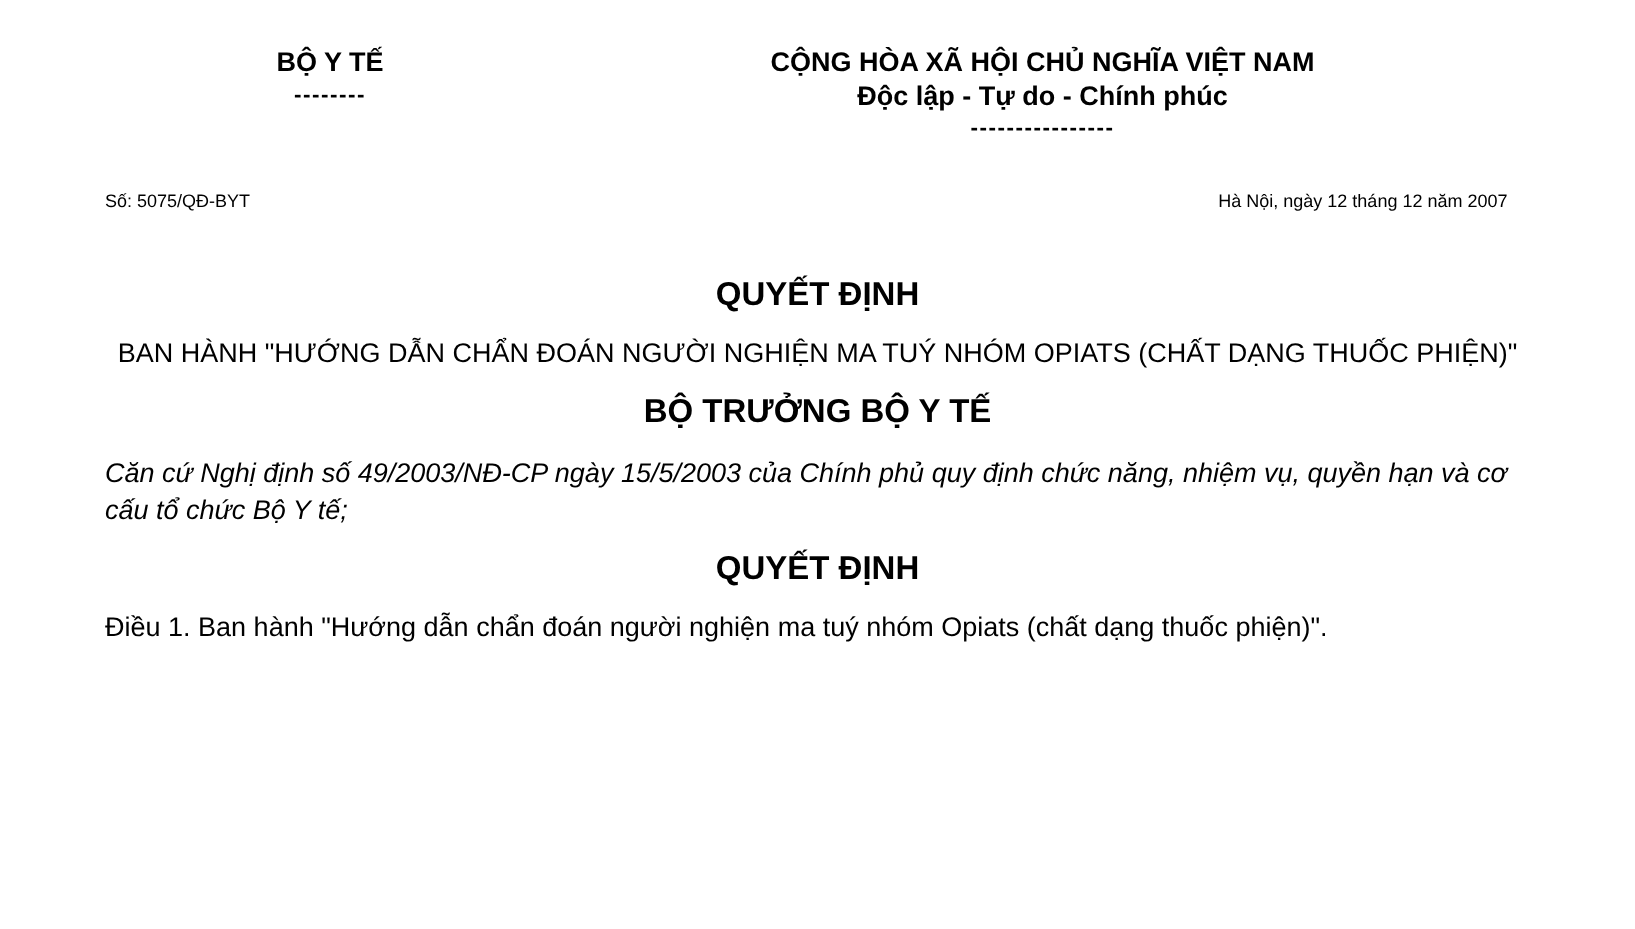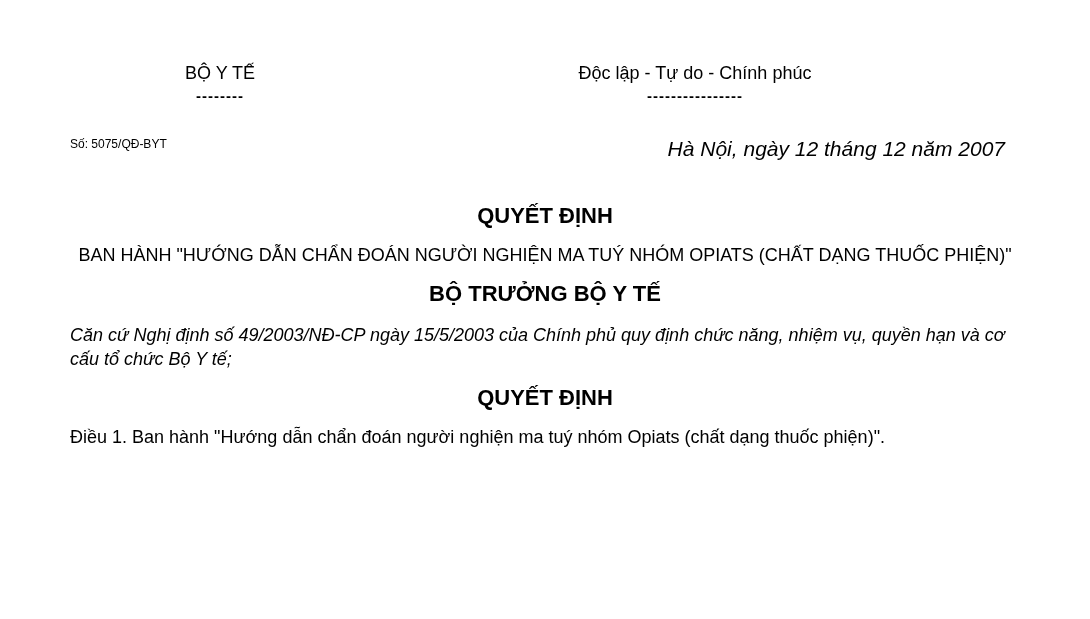--- a/index.html
+++ b/index.html
@@ -27,24 +27,23 @@
     flex: 0 0 300px;
     text-align: center;
   }
   .hdr-right {
     flex: 1 1 auto;
     text-align: center;
   }
   .org-name,
   .national-line1,
   .national-line2 {
-    font-weight: normal;
+    font-weight: bold;
     font-size: 18px;
     line-height: 1.25;
-    margin-top: 32px;
   }
   .divider-dashes {
     font-weight: bold;
     font-size: 15px;
     letter-spacing: 1px;
     line-height: 1.2;
     margin-top: 2px;
   }
   .hdr-row2 {
     display: flex;
@@ -53,22 +52,21 @@
   }
   .doc-number {
     width: 300px;
     flex: 0 0 300px;
     text-align: left;
     font-size: 12px;
   }
   .date-line {
     flex: 1 1 auto;
     text-align: right;
-    font-style: italic;
-    font-size: 21px;
+    font-size: 12px;
     padding-right: 15px;
   }
   
   .big-title {
     text-align: center;
     font-weight: bold;
     font-size: 22px;
     margin-top: 42px;
   }
   .subtitle {
@@ -108,20 +106,21 @@
 <body>
 
 <div class="page">
 
   <div class="hdr-row">
     <div class="hdr-left">
       <div class="org-name">BỘ Y TẾ</div>
       <div class="divider-dashes">--------</div>
     </div>
     <div class="hdr-right">
+      <div class="national-line1">CỘNG HÒA XÃ HỘI CHỦ NGHĨA VIỆT NAM</div>
       <div class="national-line2">Độc lập - Tự do - Chính phúc</div>
       <div class="divider-dashes">----------------</div>
     </div>
   </div>
 
   <div class="hdr-row2">
     <div class="doc-number">Số: 5075/QĐ-BYT</div>
     <div class="date-line">Hà Nội, ngày 12 tháng 12 năm 2007</div>
   </div>
 

